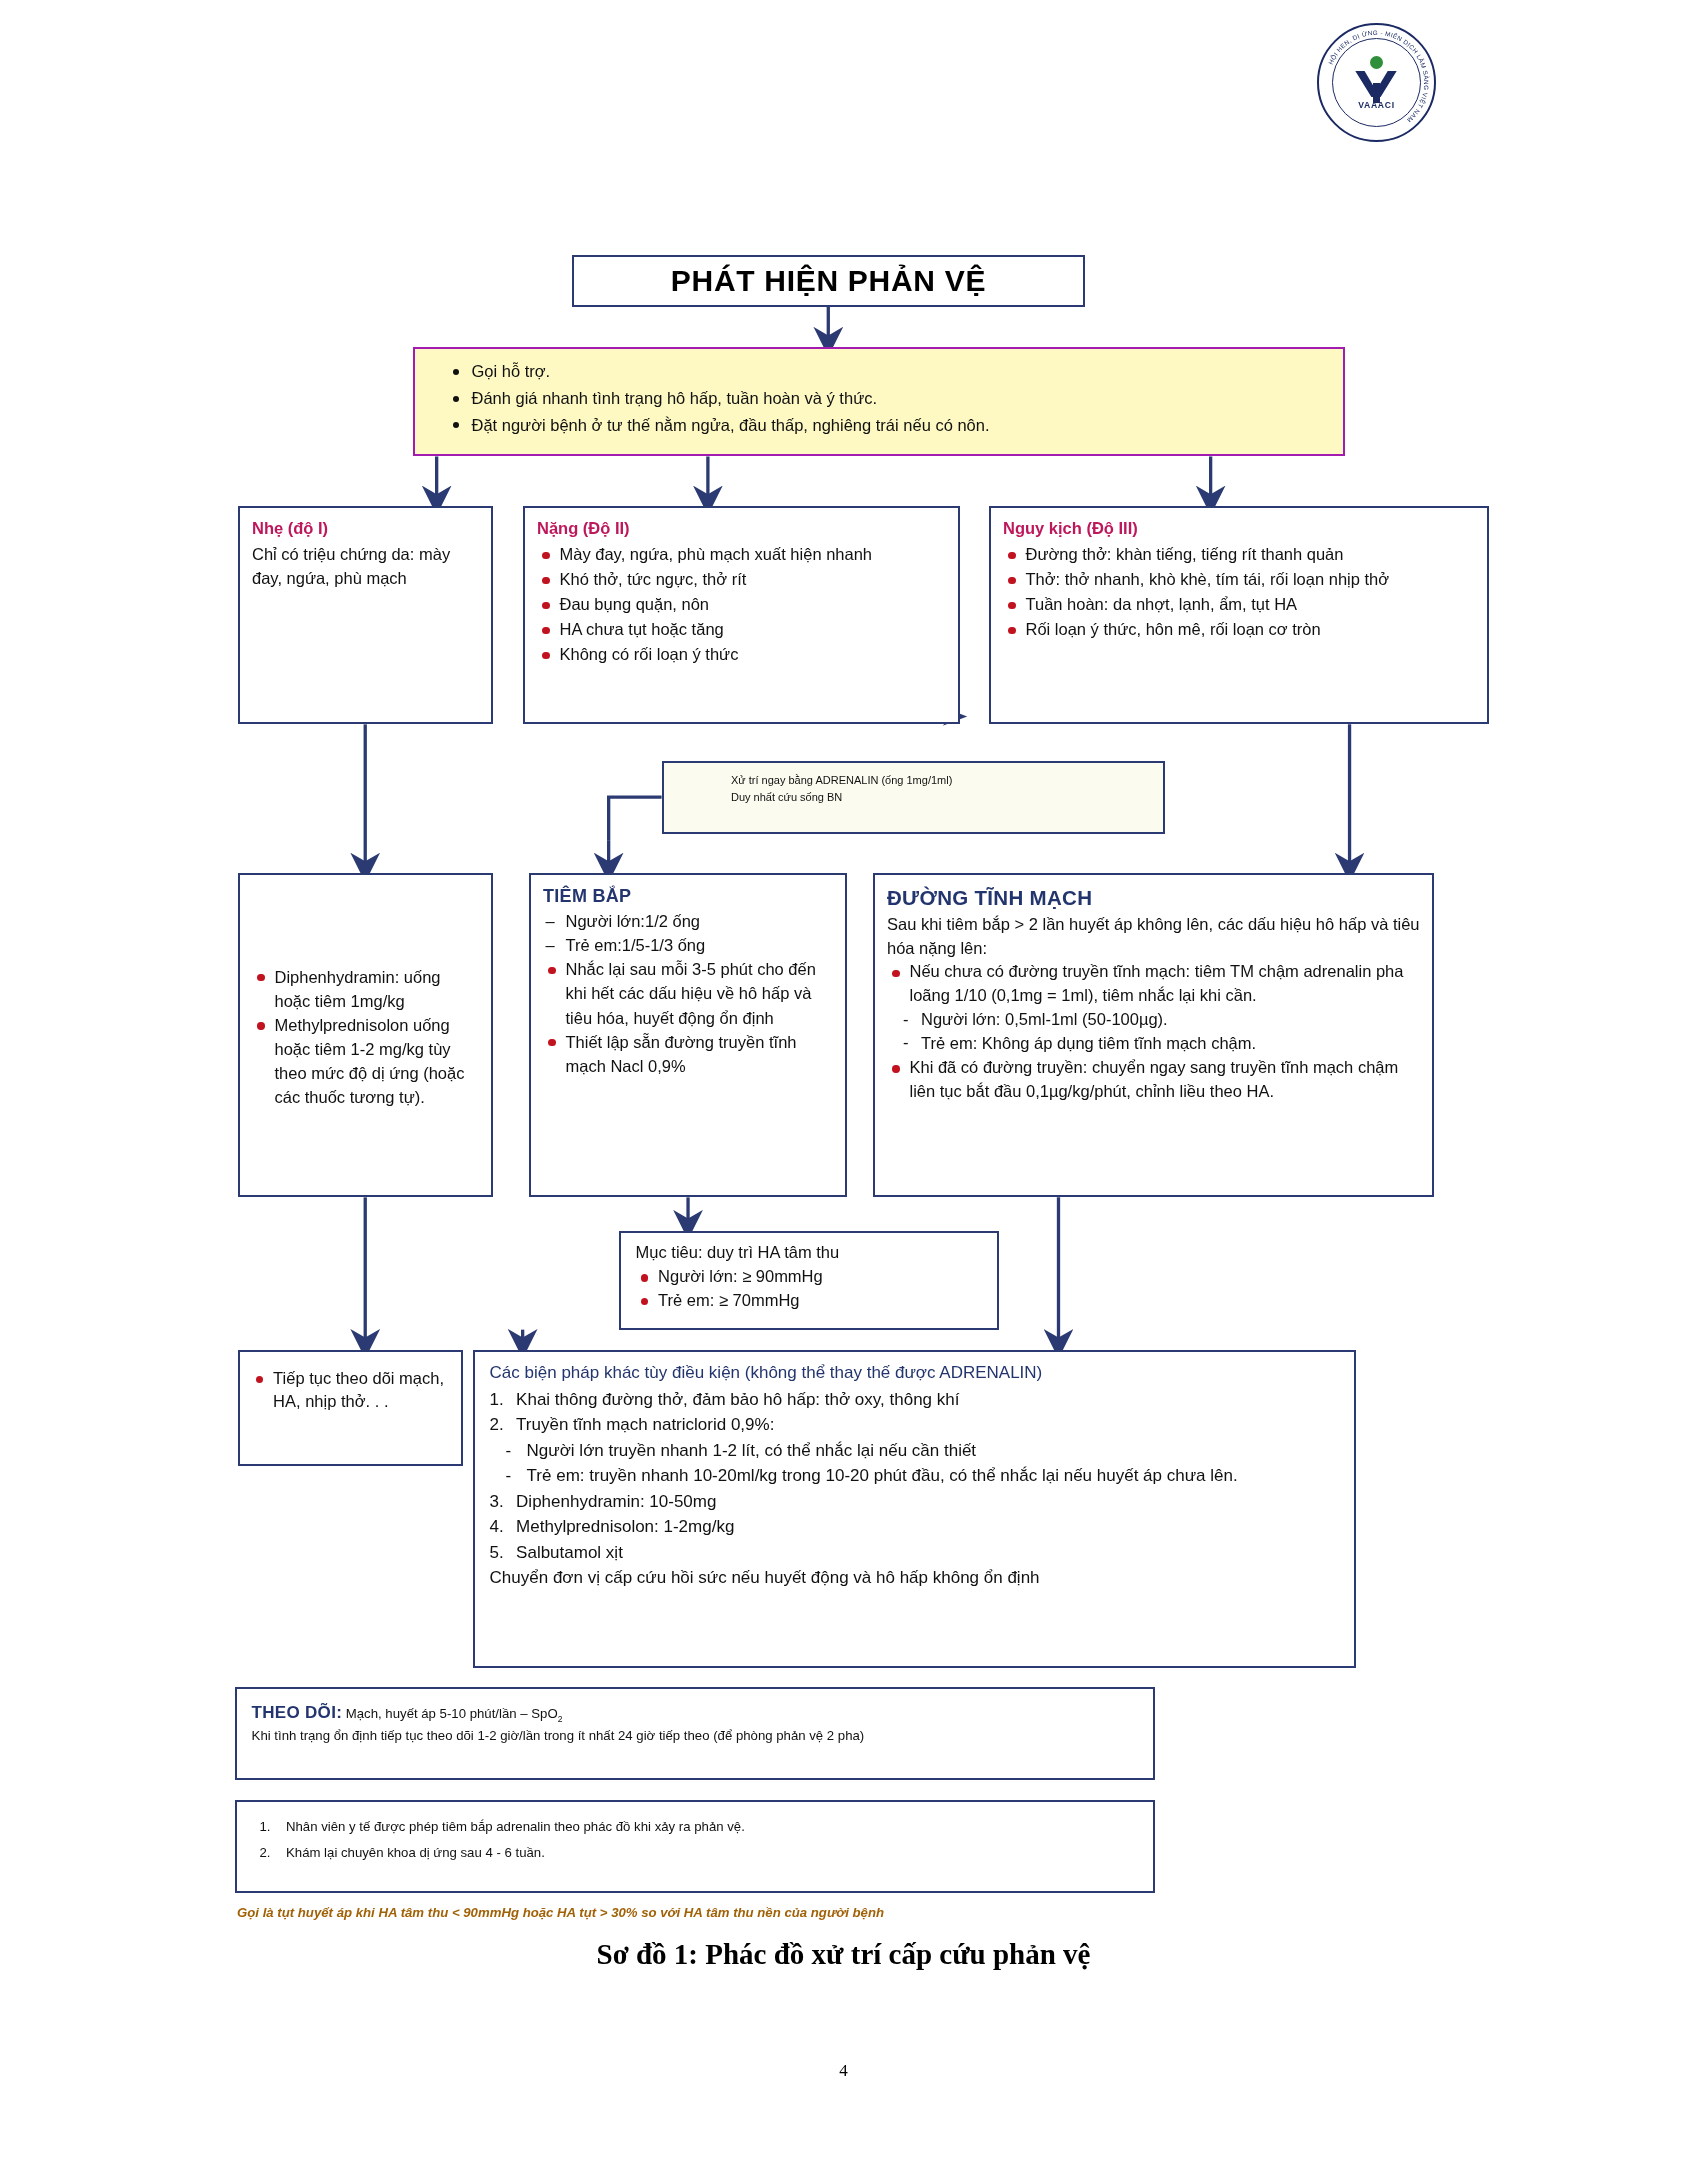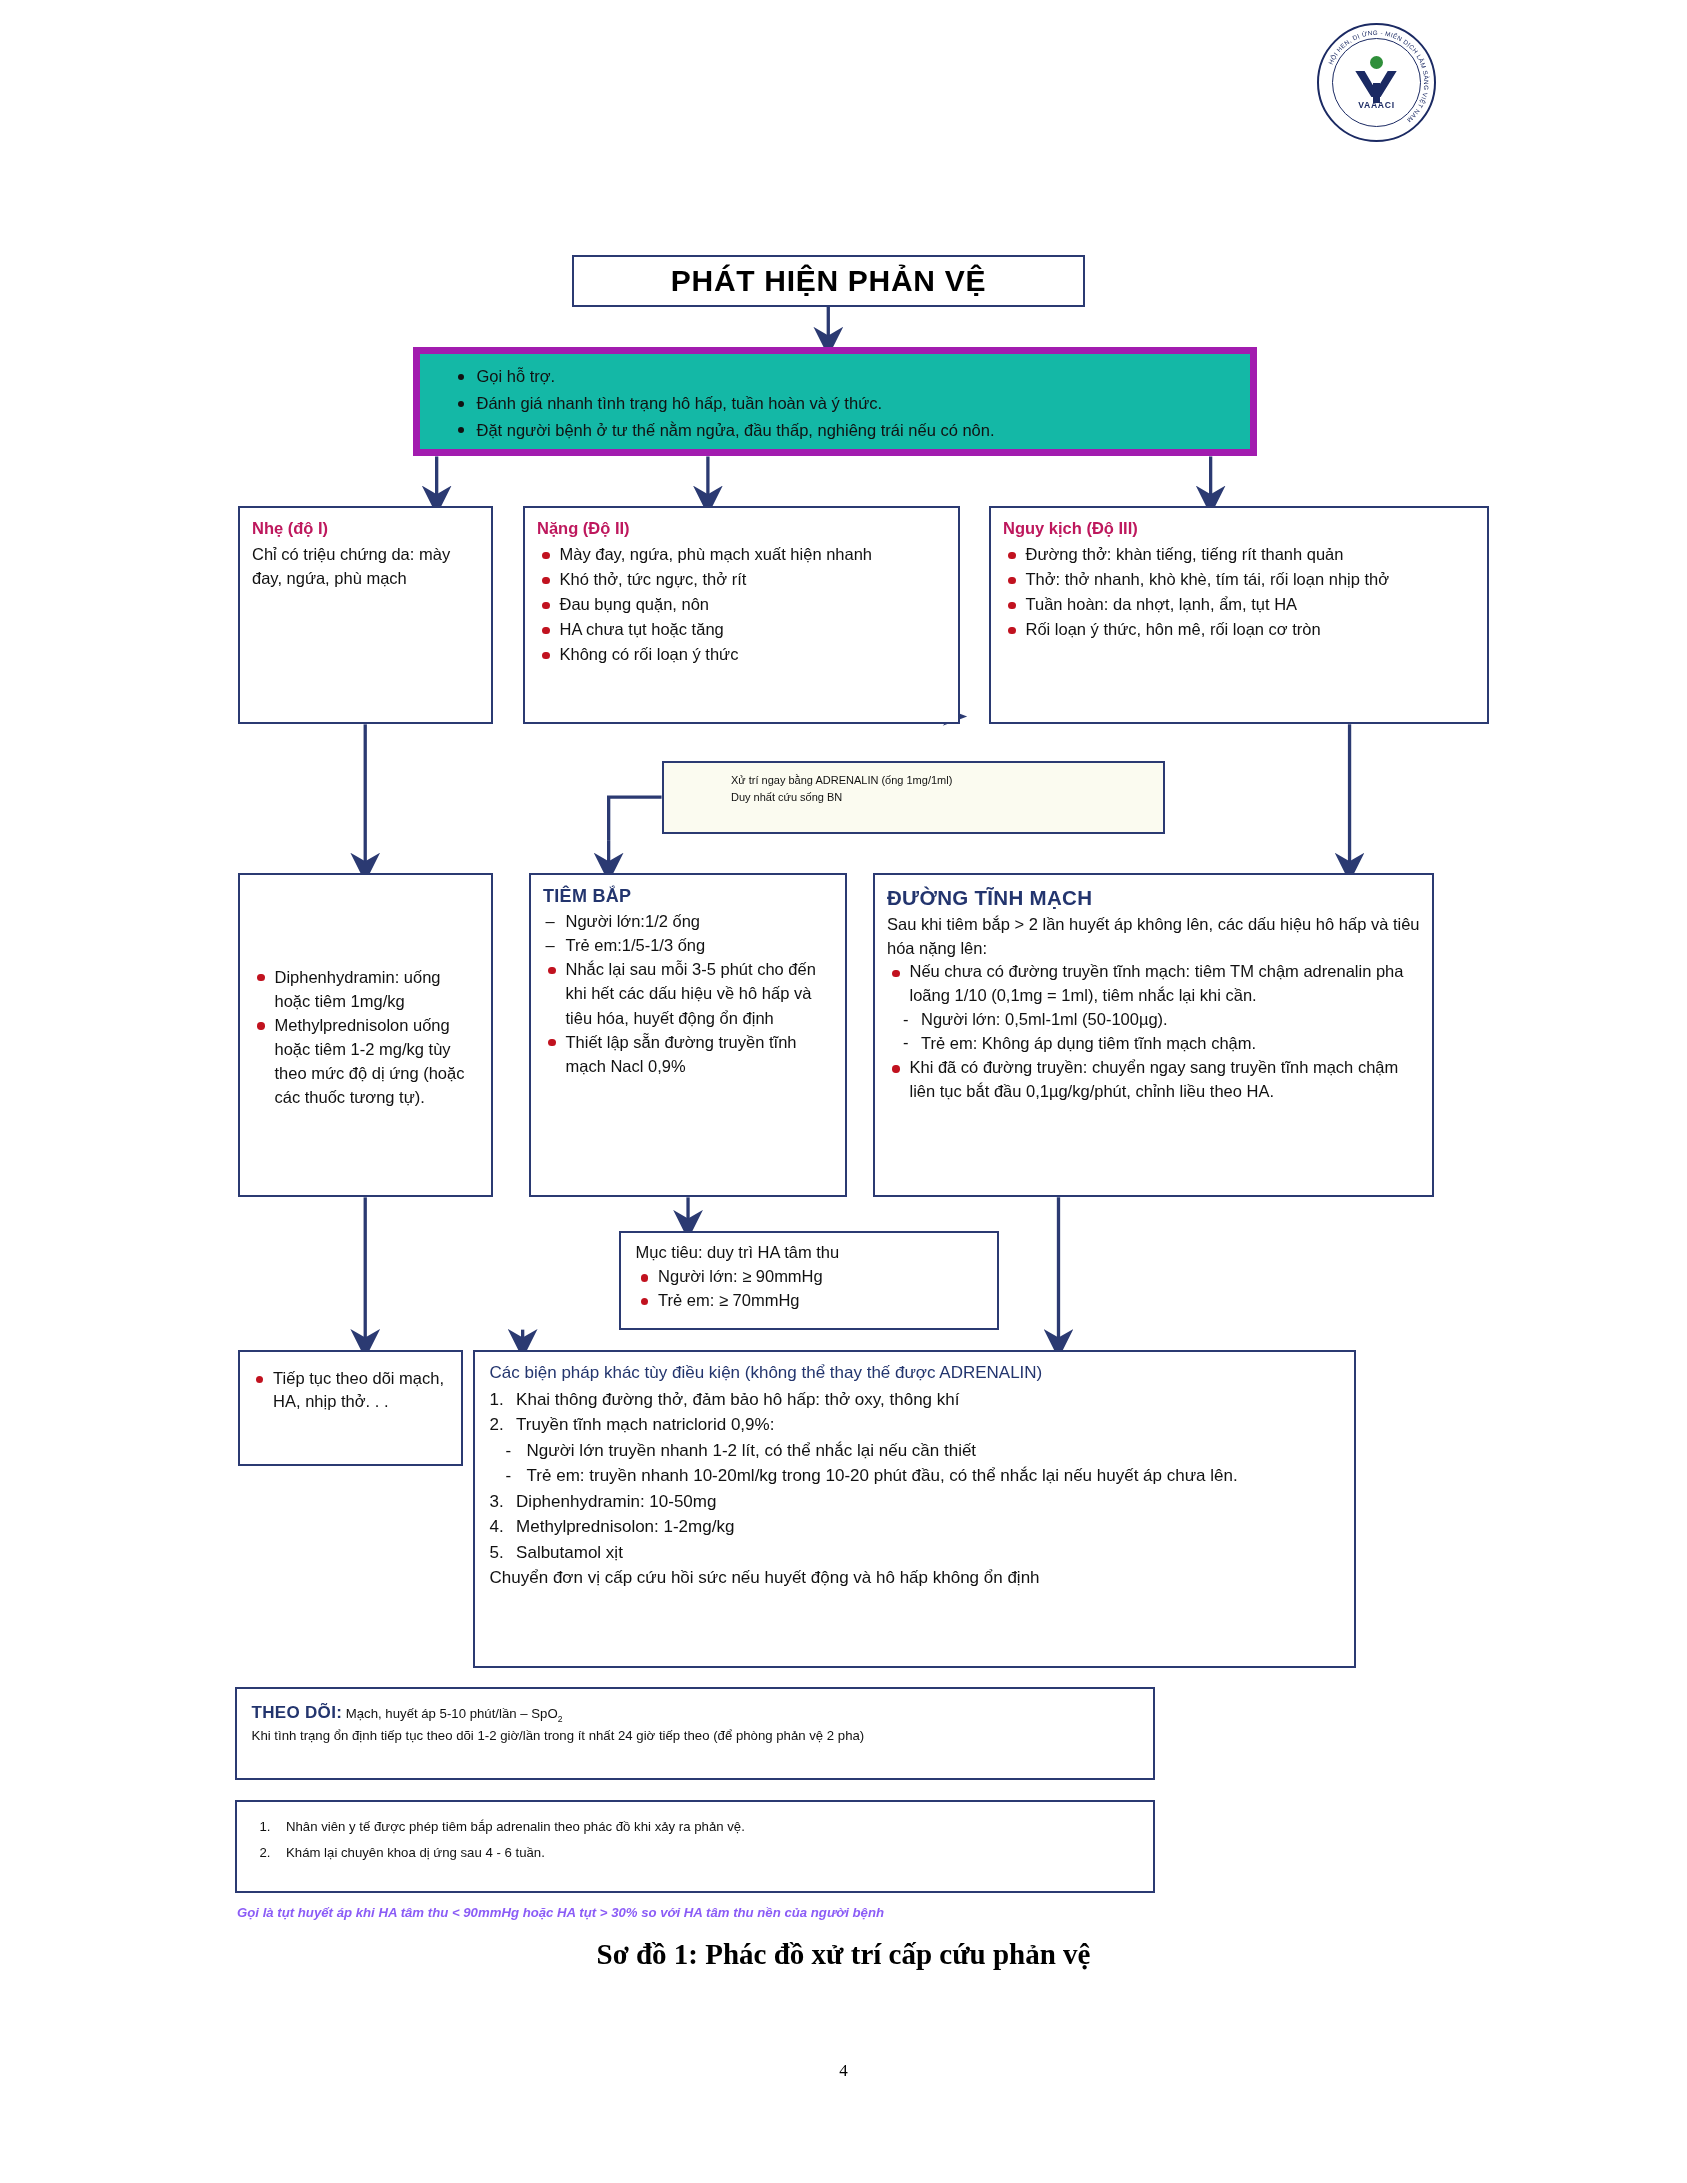--- a/index.html
+++ b/index.html
@@ -55,22 +55,22 @@
     left:572px;top:255px;width:513px;height:52px;
     display:flex;align-items:center;justify-content:center;
     border:2px solid #2b3a72;background:#fff;
   }
   .title-box span{
     font-size:30px;font-weight:bold;letter-spacing:0.7px;color:#000;
   }
 
   
   .first-box{
-    left:413px;top:347px;width:844px;height:109px;
-    border:7px solid #a21caf;background:#14b8a6;padding:9.3px 0 0 34px;
+    left:413px;top:347px;width:932px;height:109px;
+    border:2px solid #a21caf;background:#fef9c3;padding:9.3px 0 0 34px;
   }
   .first-box ul{margin:0;padding:0;list-style:none;}
   .first-box li{
     font-size:16.5px;line-height:1.62;position:relative;padding-left:22.5px;color:#111;
   }
   .first-box li:before{
     content:"";position:absolute;left:4px;top:10.6px;width:6px;height:6px;
     background:#111;border-radius:50%;
   }
 
@@ -188,21 +188,21 @@
   }
   .note-box ol{margin:0;padding:0;list-style:none;counter-reset:nb;}
   .note-box li{
     font-size:13.2px;line-height:1.95;position:relative;padding-left:26.5px;counter-increment:nb;
   }
   .note-box li:before{content:counter(nb) ".";position:absolute;left:0;top:0;}
 
   
   .foot-italic{
     left:237px;top:1905px;width:1059px;
-    font-size:13.2px;font-style:italic;font-weight:bold;color:#8b5cf6;
+    font-size:13.2px;font-style:italic;font-weight:bold;color:#a16207;
   }
 
   
   .caption{
     left:0;top:1938px;width:1687px;text-align:center;
     font-family:"Liberation Serif", serif;
     font-size:29px;font-weight:bold;color:#000;
   }
 
   

